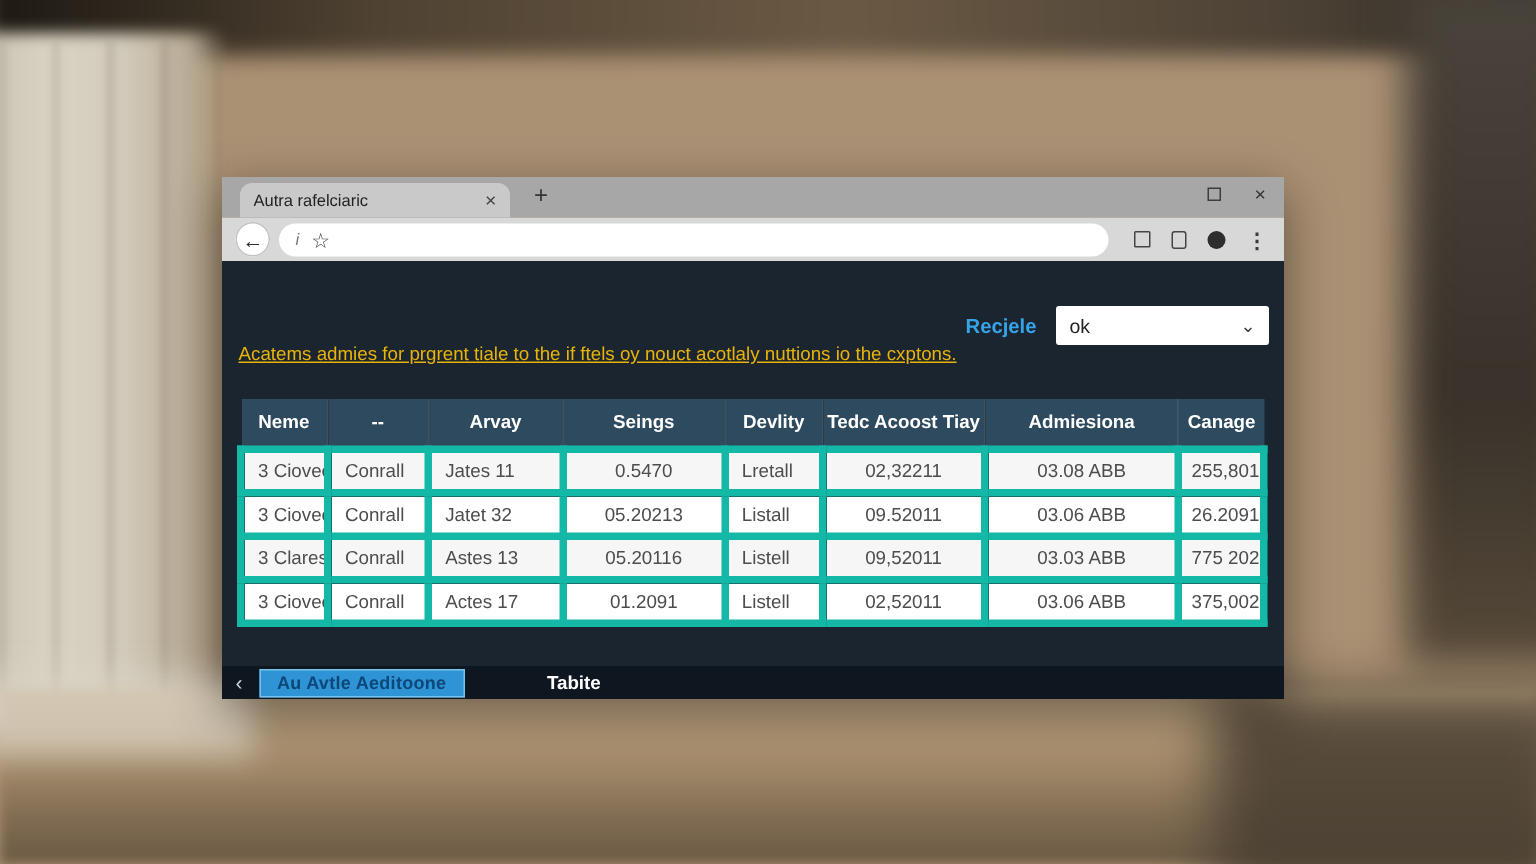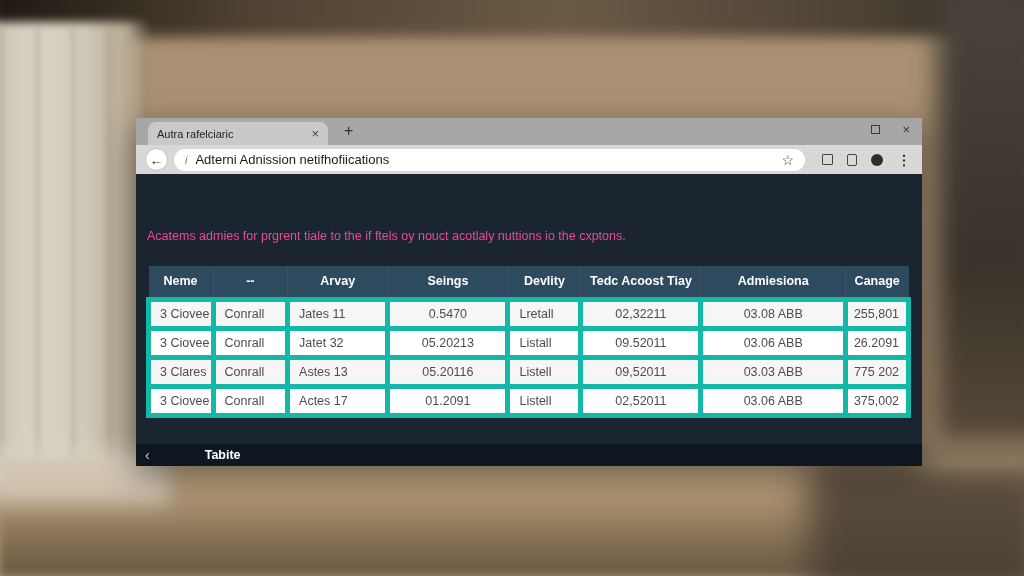--- a/index.html
+++ b/index.html
@@ -18,21 +18,21 @@
   .bg-right { position: absolute; right: -28px; top: -12px; width: 115px; height: 455px;
     background: linear-gradient(180deg, #4a443c, #38322a 60%, #564938); filter: blur(13px); }
   .bg-floor { position: absolute; left: 0; right: 0; bottom: 0; height: 116px;
     background: linear-gradient(180deg, #c6ac88 0%, #ab9170 35%, #7f6b51 75%, #6a5943 100%); filter: blur(4px); }
   .bg-floor-right { position: absolute; right: -25px; bottom: -25px; width: 240px; height: 140px;
     background: #483e31; filter: blur(18px); opacity: .85; }
   .bg-floor-left { position: absolute; left: -20px; bottom: 72px; width: 190px; height: 55px;
     background: #dbd5c7; filter: blur(10px); opacity: .7; }
 
   
-  .window { position: absolute; left: 136px; top: 118px; width: 786px; height: 348px;
+  .window { position: absolute; left: 148px; top: 118px; width: 708px; height: 348px;
     box-shadow: 0 10px 32px rgba(0,0,0,.45); }
 
   .tabstrip { height: 27px; background: #a7a7a7; position: relative; display: flex; align-items: flex-end; }
   .tab { margin-left: 12px; height: 23px; width: 180px; background: #c9c9c9;
     border-radius: 8px 8px 0 0; display: flex; align-items: center; padding: 0 9px;
     font-size: 11px; color: #222; }
   .tab-title { flex: 1; white-space: nowrap; overflow: hidden; }
   .tab-close { color: #444; margin-left: 6px; font-size: 13px; line-height: 1; }
   .newtab { margin-left: 16px; font-size: 16px; color: #333; align-self: center; line-height: 1; padding-bottom: 2px; }
   .wincontrols { position: absolute; right: 12px; top: 5px; display: flex; gap: 22px; align-items: center; color: #333; }
@@ -54,21 +54,21 @@
   .ticon.sq2 { width: 10px; height: 12px; border: 1.7px solid #454545; border-radius: 2px; }
   .ticon.dot { width: 12px; height: 12px; border-radius: 50%; background: #2d2d2d; }
 
   .content { position: relative; height: 270px; background: var(--content-bg, #1a2530); color: #fff; }
   .page-title { position: absolute; top: 9px; left: 11px; font-size: 15px; font-weight: bold; letter-spacing: .2px; }
   .filter { position: absolute; top: 30px; right: 10px; display: flex; align-items: center; gap: 13px; }
   .filter-label { color: var(--accent-blue, #35a3e8); font-weight: bold; font-size: 13.5px; }
   .selectbox { width: 142px; height: 26px; background: #fff; color: #222; font-size: 13px;
     display: flex; align-items: center; justify-content: space-between; padding: 0 9px; border-radius: 2px; }
   .chev { font-size: 12px; color: #333; line-height: 1; }
-  .desc { position: absolute; top: 55px; left: 11px; font-size: 12.5px; color: #ec4899; }
+  .desc { position: absolute; top: 55px; left: 11px; font-size: 12.5px; color: #eab308; text-decoration: underline; }
 
   table.data-table { position: absolute; top: 92px; left: 10px; width: calc(100% - 21px);
     border-collapse: collapse; font-size: 12.5px; table-layout: fixed; }
   .data-table th { background: var(--table-header-bg, #2d4a5e); color: #fff; font-weight: bold;
     height: 33px; text-align: center; border-right: 1px solid rgba(135,165,185,.35); overflow: hidden; white-space: nowrap; }
   .data-table th:last-child { border-right: none; }
   .data-table td { background: #fff; color: #4d4d4d; height: 29px; border: 5px solid #14b8a6;
     padding: 0 6px; overflow: hidden; white-space: nowrap; }
   .data-table tbody tr:nth-child(odd) td { background: #f6f6f6; }
   .data-table .c0 { width: 8.5%; }  .data-table .c1 { width: 9.8%; }
@@ -112,32 +112,38 @@
       <span class="winbtn">×</span>
     </div>
   </div>
 
   <div class="toolbar">
     <div class="backbtn">
       <span>←</span>
     </div>
     <div class="omnibox">
       <span class="siteinfo">i</span>
-      <span class="url">Adterni Adnission netifhofiications</span>
       <span class="star">☆</span>
     </div>
     <div class="tool-icons">
       <span class="ticon sq1"></span>
       <span class="ticon sq2"></span>
       <span class="ticon dot"></span>
       <span class="ticon">⋮</span>
     </div>
   </div>
 
   <div class="content">
+    <div class="filter">
+      <span class="filter-label">Recjele</span>
+      <div class="selectbox">
+        <span>ok</span>
+        <span class="chev">⌄</span>
+      </div>
+    </div>
     <p class="desc">Acatems admies for prgrent tiale to the if ftels oy nouct acotlaly nuttions io the cxptons.</p>
 
     <table class="data-table">
       <thead>
         <tr>
             <th class="c0">Neme</th>
             <th class="c1">--</th>
             <th class="c2">Arvay</th>
             <th class="c3">Seings</th>
             <th class="c4">Devlity</th>
@@ -186,16 +192,17 @@
             <td class="c5">02,52011</td>
             <td class="c6">03.06 ABB</td>
             <td class="c7">375,002</td>
           </tr>
         </tbody>
     </table>
   </div>
 
   <div class="footer">
     <span class="foot-chev">‹</span>
+    <span class="foot-btn">Au Avtle Aeditoone</span>
     <span class="foot-label">Tabite</span>
   </div>
 
 </div>
 
 </body></html>

